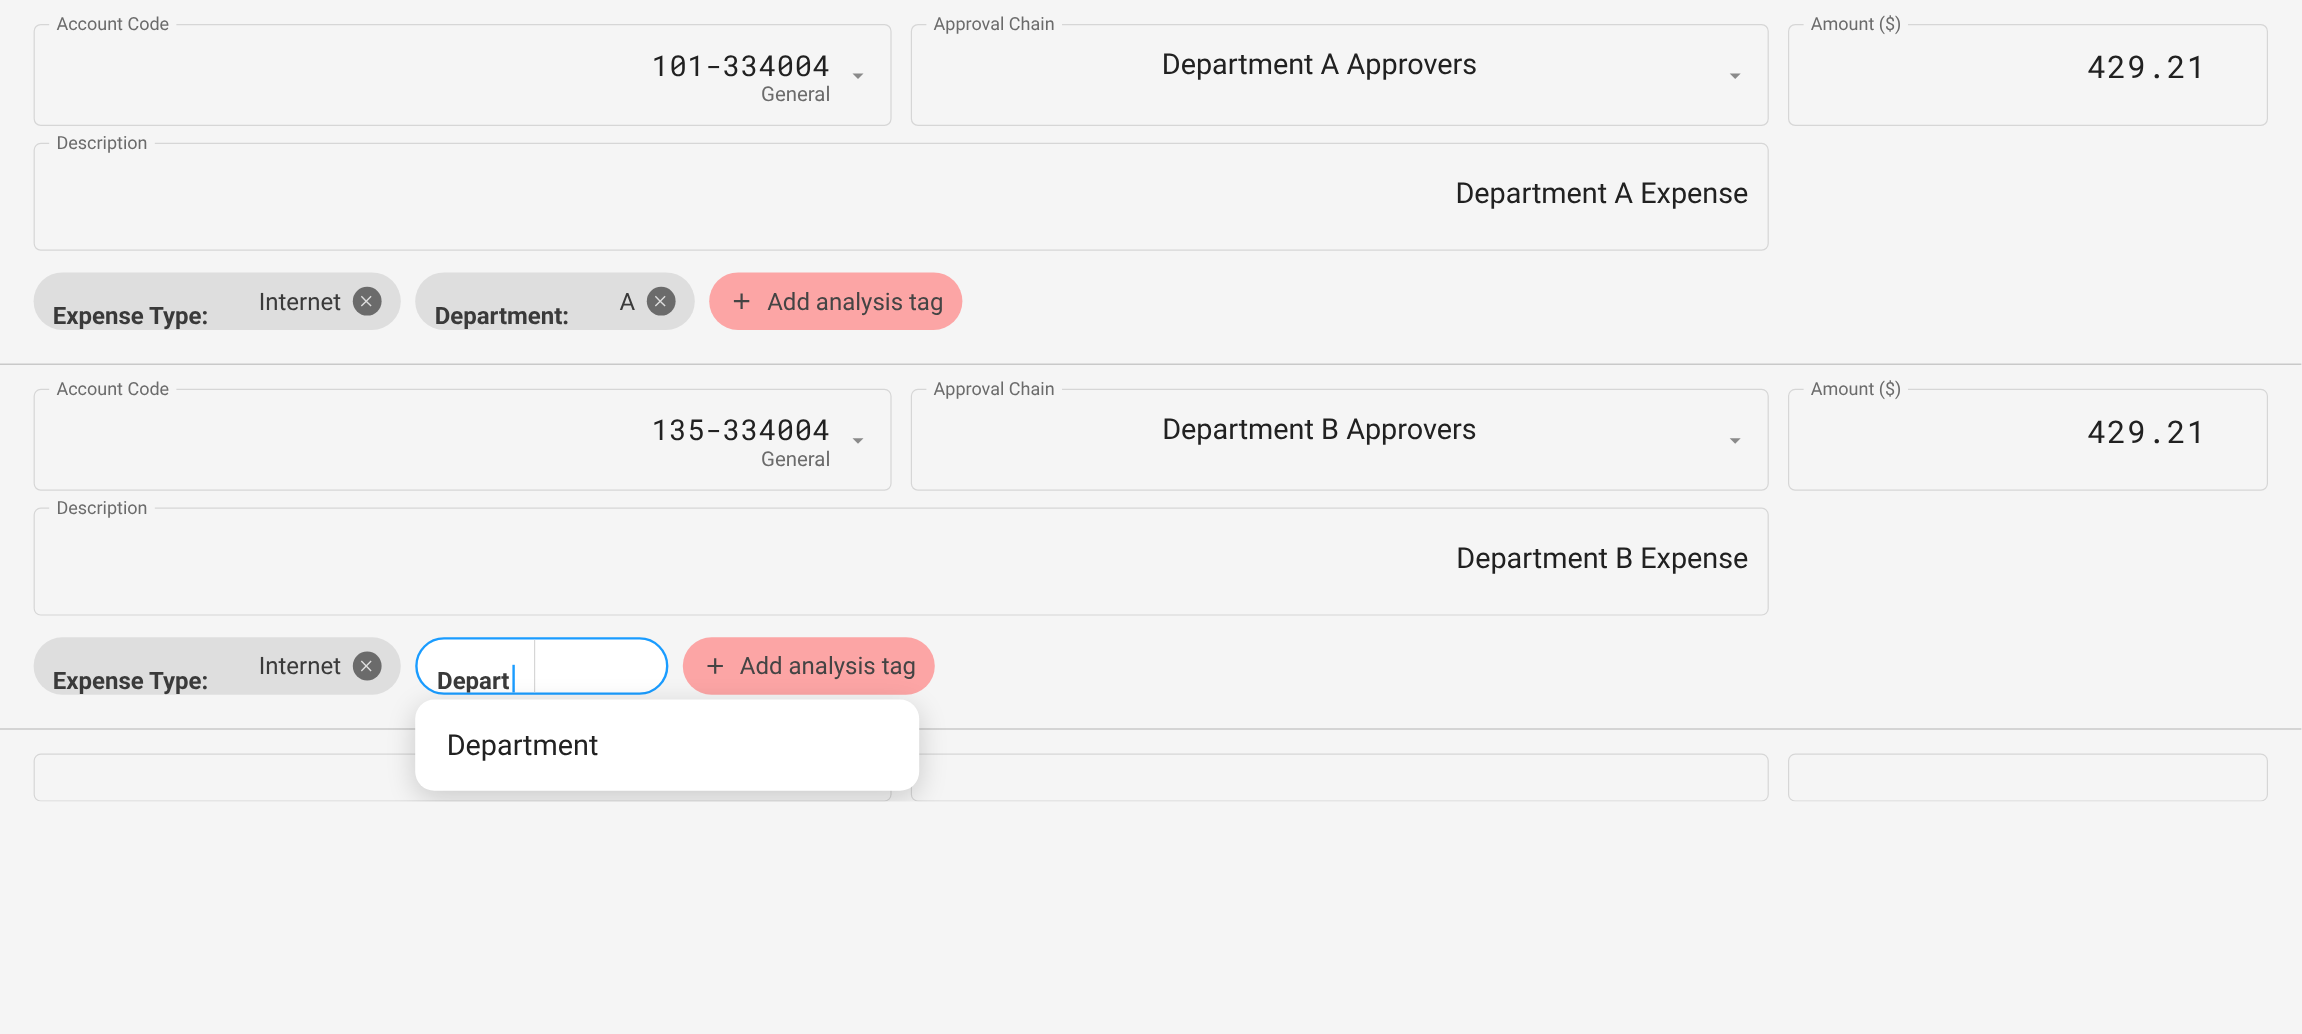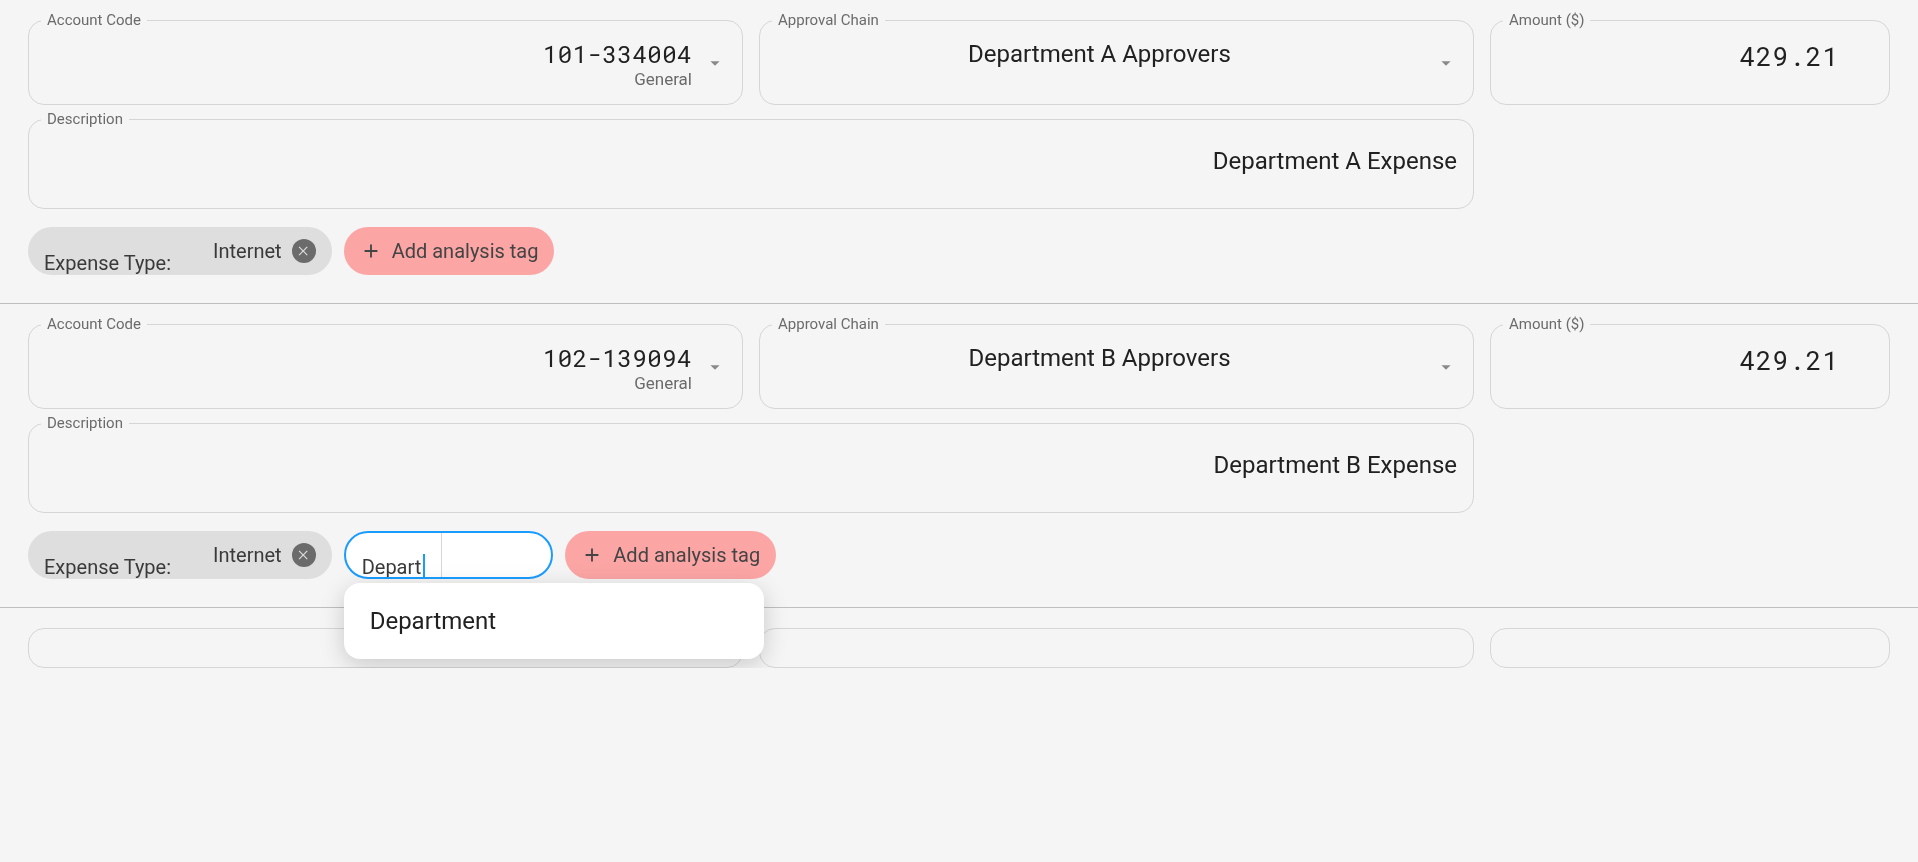--- a/index.html
+++ b/index.html
@@ -43,21 +43,21 @@
     gap: 14px;
     margin-bottom: 14px;
   }
   @media (min-width: 1400px) {
     .row { gap: 16px; }
   }
 
   .field {
     position: relative;
     border: 1px solid var(--border-light);
-    border-radius: 16px;
+    border-radius: 6px;
     background: var(--field-bg);
   }
   .field.dropdown { cursor: pointer; }
   .field .float-label {
     position: absolute;
     top: -10px;
     left: 12px;
     padding: 0 6px;
     background: var(--field-bg);
     font-size: 15px;
@@ -144,21 +144,21 @@
     align-items: center;
     height: 48px;
     padding: 0 16px;
     border-radius: 24px;
     background: var(--chip-bg);
     color: var(--chip-text);
     font-size: 20px;
     gap: 10px;
     cursor: default;
   }
-  .chip .chip-label { font-weight: 400; margin-top: 24px; }
+  .chip .chip-label { font-weight: 700; margin-top: 24px; }
   .chip .chip-value { font-weight: 400; margin-left: 32px; }
   .chip .chip-remove {
     width: 24px;
     height: 24px;
     border-radius: 50%;
     background: var(--chip-icon-bg);
     display: inline-flex;
     align-items: center;
     justify-content: center;
     color: var(--chip-bg);
@@ -273,36 +273,45 @@
       <span class="chip">
         <span class="chip-label">Expense Type:</span>
         <span class="chip-value">Internet</span>
         <span class="chip-remove">
           <svg width="14" height="14" viewBox="0 0 24 24" fill="currentColor">
               <path d="M18.3 5.71 12 12l6.3 6.29-1.41 1.42L10.59 13.4 4.3 19.71 2.89 18.3 9.17 12 2.89 5.71 4.3 4.29l6.29 6.3 6.3-6.3z"></path>
             </svg>
         </span>
       </span>
 
+      <span class="chip">
+        <span class="chip-label">Department:</span>
+        <span class="chip-value">A</span>
+        <span class="chip-remove">
+          <svg width="14" height="14" viewBox="0 0 24 24" fill="currentColor">
+              <path d="M18.3 5.71 12 12l6.3 6.29-1.41 1.42L10.59 13.4 4.3 19.71 2.89 18.3 9.17 12 2.89 5.71 4.3 4.29l6.29 6.3 6.3-6.3z"></path>
+            </svg>
+        </span>
+      </span>
 
       <span class="chip add">
         <svg width="22" height="22" viewBox="0 0 24 24" fill="currentColor">
             <path d="M11 5h2v6h6v2h-6v6h-2v-6H5v-2h6z"></path>
           </svg>
         <span>Add analysis tag</span>
       </span>
     </div>
   </div>
 
   <div class="section">
     <div class="row">
       <div class="field account dropdown">
         <span class="float-label">Account Code</span>
         <div class="content">
-          <span class="value mono">102-139094</span>
+          <span class="value mono">135-334004</span>
           <span class="subvalue">General</span>
         </div>
         <span class="caret">
           <svg width="22" height="22" viewBox="0 0 24 24" fill="currentColor">
               <path d="M7 10l5 5 5-5z"></path>
             </svg>
         </span>
       </div>
 
       <div class="field approval dropdown">

